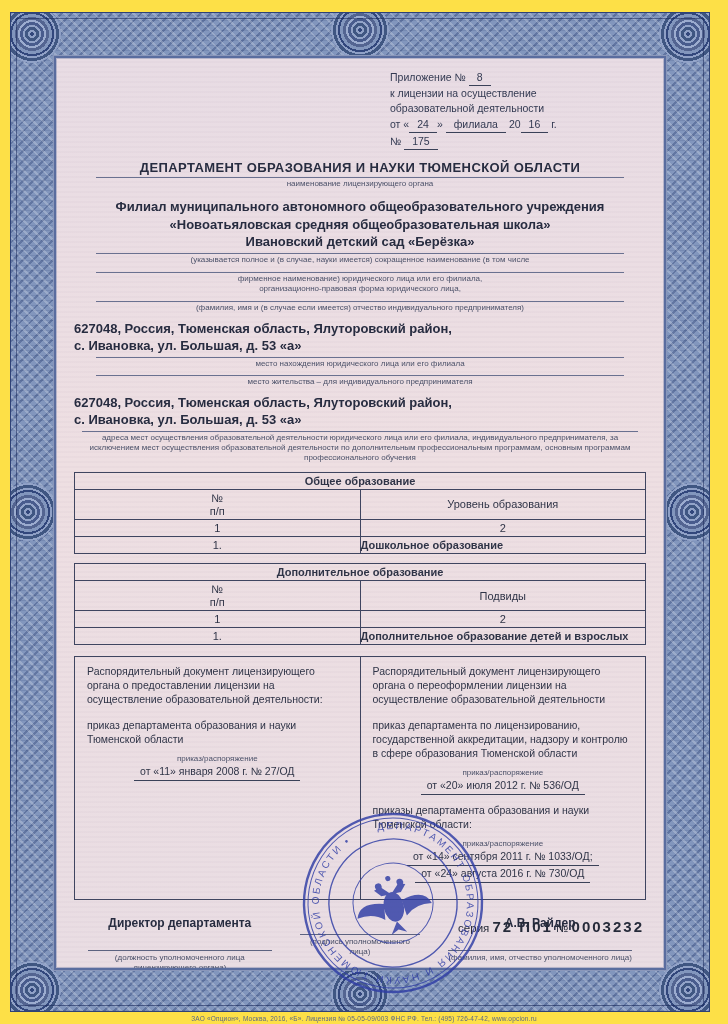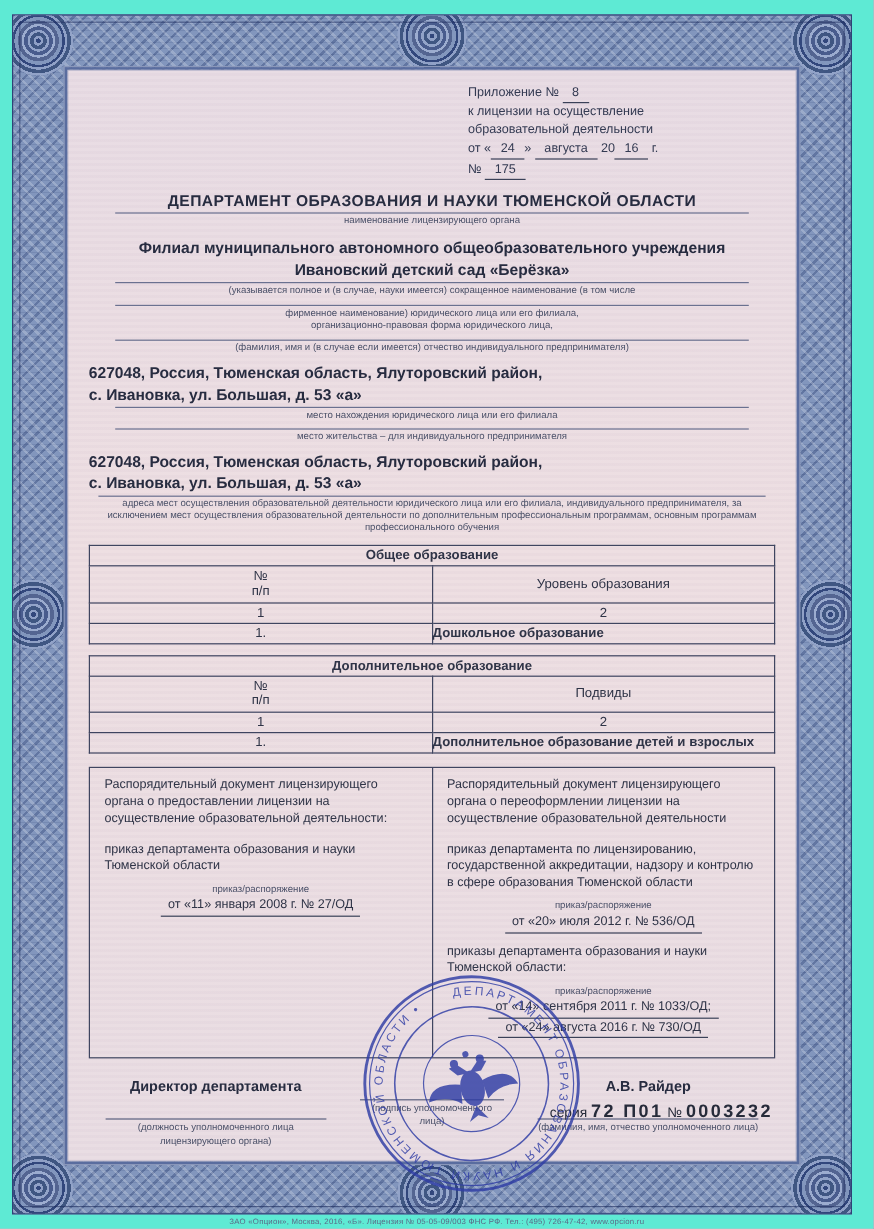--- a/index.html
+++ b/index.html
@@ -1,17 +1,17 @@
 <!DOCTYPE html>
 <html><head>
 <meta charset="utf-8">
 <style>
   html,body{margin:0;padding:0}
   body{background:#cfccc8;font-family:"Liberation Sans",sans-serif}
-  .page{position:relative;width:728px;height:1024px;margin:0 auto;background:#5eead4;overflow:hidden}
+  .page{position:relative;width:728px;height:1024px;margin:0 auto;background:#fde047;overflow:hidden}
 
   
   .frame{position:absolute;left:10px;top:12px;right:18px;bottom:12px;border:1px solid #2f4276;overflow:hidden;
     background:
       repeating-linear-gradient(45deg, rgba(255,255,255,.20) 0 2px, rgba(255,255,255,0) 2px 7px),
       repeating-linear-gradient(-45deg, rgba(24,44,98,.30) 0 2px, rgba(24,44,98,0) 2px 7px),
       repeating-linear-gradient(0deg, rgba(24,44,98,.12) 0 1px, rgba(24,44,98,0) 1px 5px),
       #8296bd;}
   .frame::after{content:"";position:absolute;inset:5px;border:1px solid rgba(25,40,90,.55)}
   .rosette{position:absolute;width:58px;height:58px;border-radius:50%;opacity:.95;
@@ -92,36 +92,37 @@
 
       <div class="appendix">
         <div>
           <span>Приложение №</span>
           <span class="fill">8</span>
         </div>
         <div>к лицензии на осуществление</div>
         <div>образовательной деятельности</div>
         <div>
           <span>от «</span><span class="fill">24</span><span>»</span>
-          <span class="fill">августа</span>
+          <span class="fill">филиала</span>
           <span>20</span><span class="fill">16</span> <span>г.</span>
         </div>
         <div class="num-line">
           <span>№</span>
           <span class="fill">175</span>
         </div>
       </div>
 
       <div class="authority">
         <div class="title">ДЕПАРТАМЕНТ ОБРАЗОВАНИЯ И НАУКИ ТЮМЕНСКОЙ ОБЛАСТИ</div>
         <div class="cap rule">наименование лицензирующего органа</div>
       </div>
 
       <div class="orgname">
         <div>Филиал муниципального автономного общеобразовательного учреждения</div>
+        <div>«Новоатьяловская средняя общеобразовательная школа»</div>
         <div>Ивановский детский сад «Берёзка»</div>
       </div>
       <div class="cap rule">(указывается полное и (в случае, науки имеется) сокращенное наименование (в том числе</div>
       <div class="cap rule" style="margin-top:7px">
         <div>фирменное наименование) юридического лица или его филиала,</div>
         <div>организационно-правовая форма юридического лица,</div>
       </div>
       <div class="cap rule" style="margin-top:7px">(фамилия, имя и (в случае если имеется) отчество индивидуального предпринимателя)</div>
 
       <div class="address">

